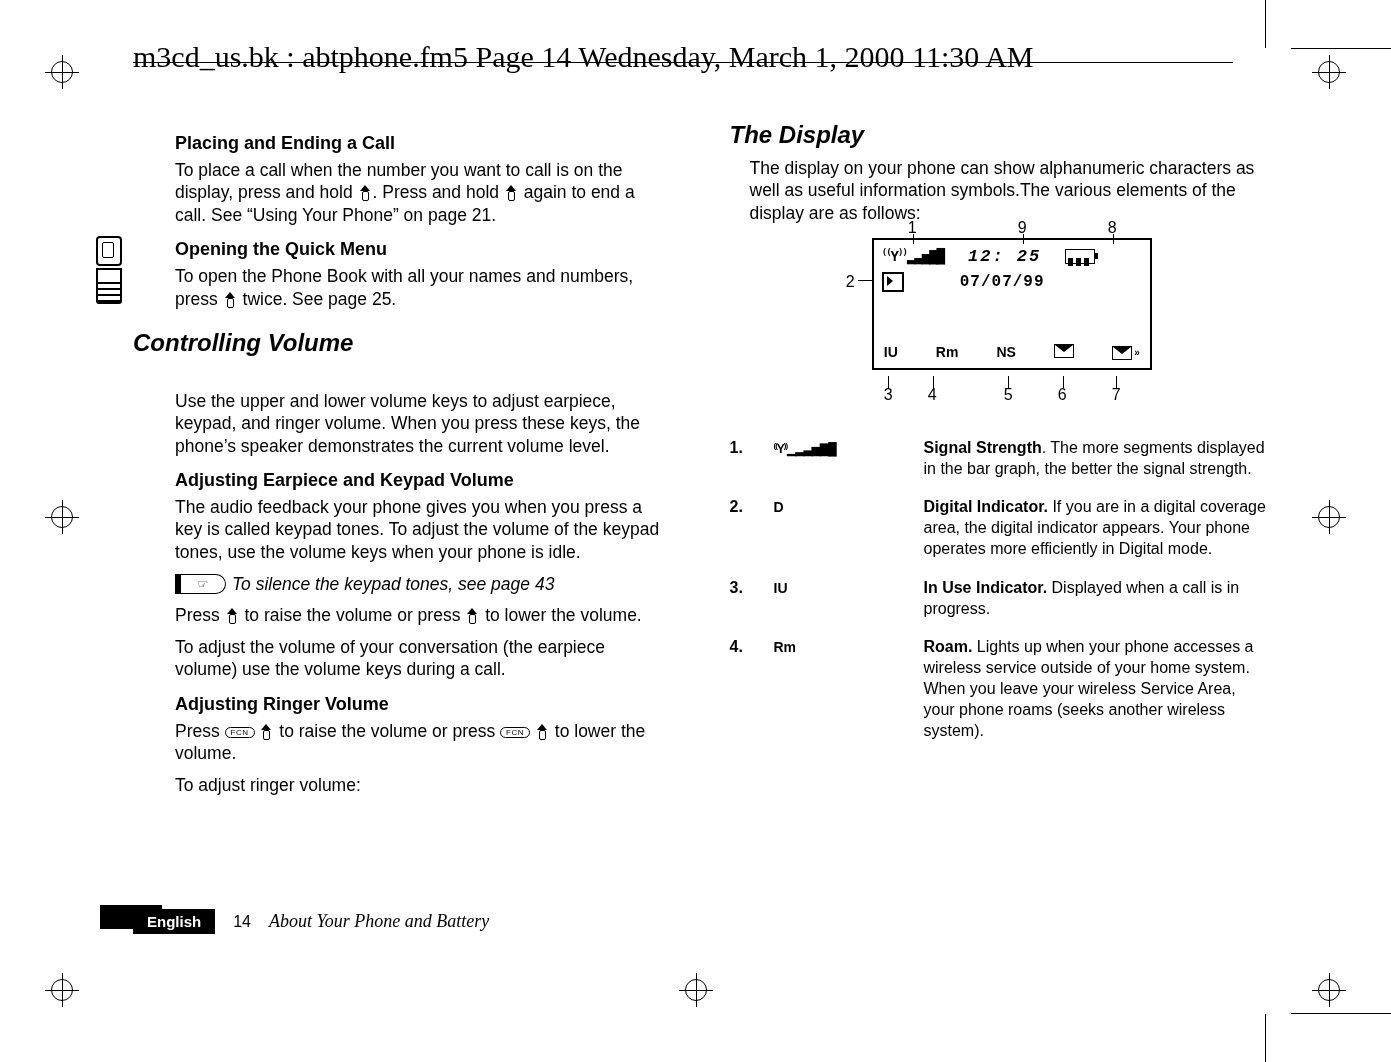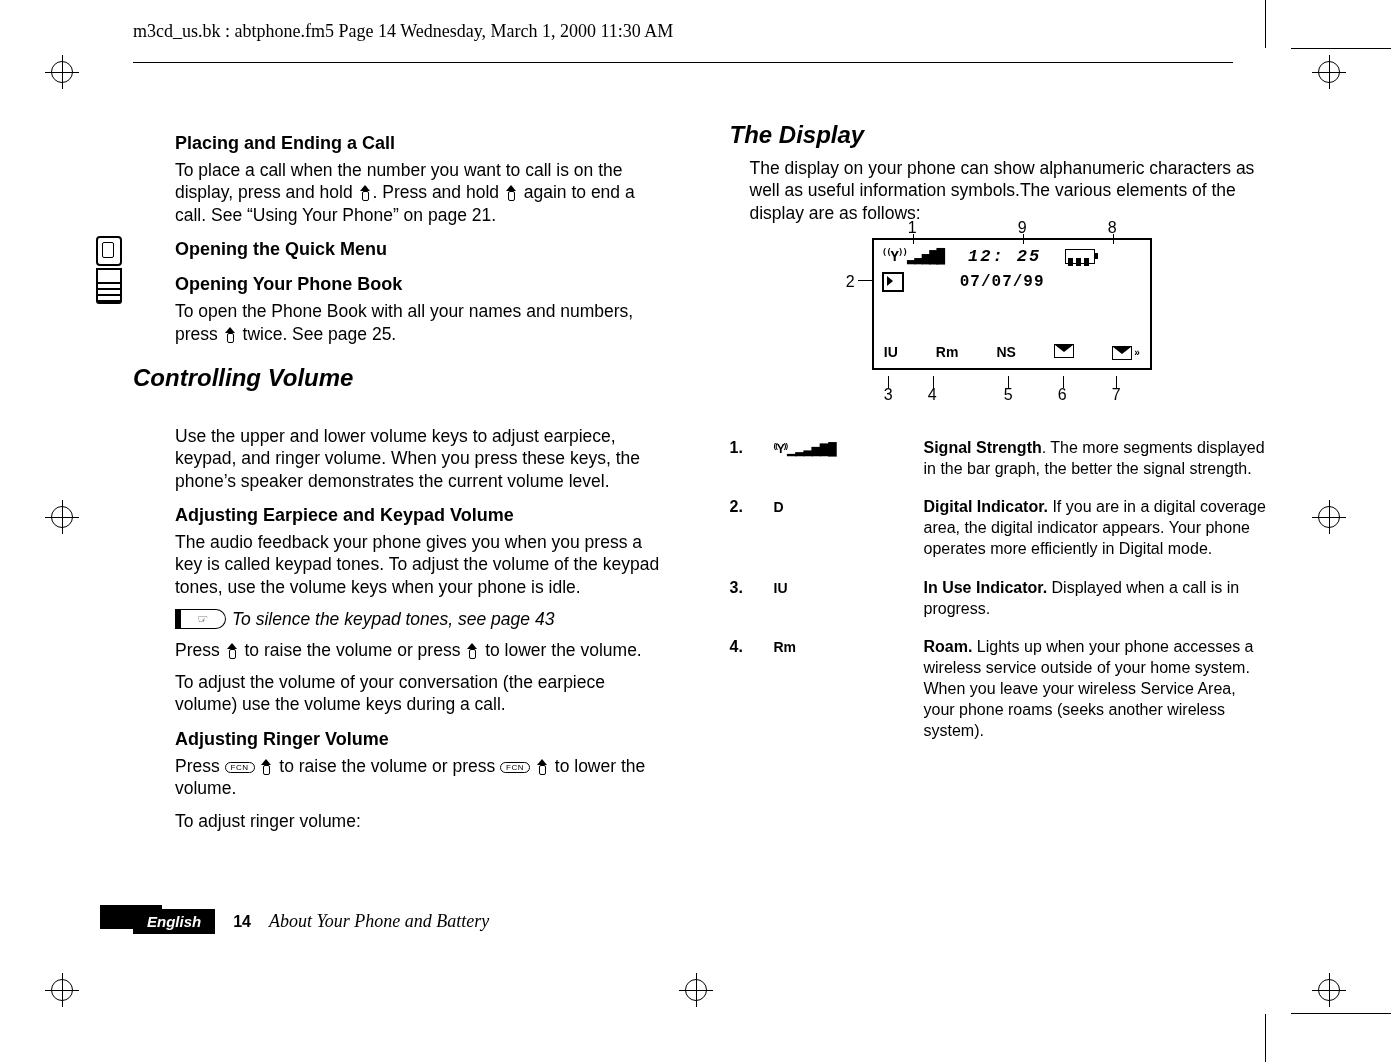--- a/index.html
+++ b/index.html
@@ -53,24 +53,24 @@
     position: absolute;
     background:#000;
   }
   .trim-top-v {top:0;left:1265px;width:1px;height:48px;}
   .trim-bot-v {bottom:0;left:1265px;width:1px;height:48px;}
   .trim-top-h {top:48px;right:0;width:100px;height:1px;}
   .trim-bot-h {bottom:48px;right:0;width:100px;height:1px;}
 
   .runhead {
     position: absolute;
-    top: 21px;
+    top: 40px;
     left: 133px;
     font-family: "Times New Roman", serif;
-    font-size: 18px;
+    font-size: 30px;
   }
   .runhead-rule {
     position: absolute;
     top: 62px;
     left: 133px;
     width: 1100px;
     height:1px;
     background:#000;
   }
 
@@ -234,23 +234,22 @@
     position:absolute;
     left:133px;
     bottom:130px;
     display:flex;
     align-items:center;
     gap:18px;
   }
   .footer .lang {
     background:#000;color:#fff;font-weight:bold;font-size:15px;
     padding:4px 14px;
-    font-style:italic;
-  }
-  .footer .pn {font-weight:bold;font-size:16px;}
+  }
+  .footer .pn {font-weight:normal;font-size:16px;}
   .footer .sect {font-style:italic;font-family:'Times New Roman',serif;font-size:18px;}
 </style>
 </head>
 <body>
 
 <div class="regmark tl">
     <span class="circ"></span>
   </div>
 <div class="regmark tr">
     <span class="circ"></span>
@@ -285,21 +284,20 @@
 
 <div class="page">
 
   <div class="col">
     <div class="body-top">
       <div class="h3">Placing and Ending a Call</div>
       <p>To place a call when the number you want to call is on the display, press and hold <span class="vol-icon-up"></span>. Press and hold <span class="vol-icon-up"></span> again to end a call. See “Using Your Phone” on page 21.</p>
 
       <div class="h3">Opening the Quick Menu</div>
 
-      <div class="h3">Opening Your Phone Book</div>
       <p>To open the Phone Book with all your names and numbers, press <span class="vol-icon-up"></span> twice. See page 25.</p>
     </div>
 
     <div class="h2">Controlling Volume</div>
     <div class="body">
       <p>Use the upper and lower volume keys to adjust earpiece, keypad, and ringer volume. When you press these keys, the phone’s speaker demonstrates the current volume level.</p>
 
       <div class="h3" style="margin-left:-42px;padding-left:42px;">Adjusting Earpiece and Keypad Volume</div>
       <p>The audio feedback your phone gives you when you press a key is called keypad tones. To adjust the volume of the keypad tones, use the volume keys when your phone is idle.</p>
 

